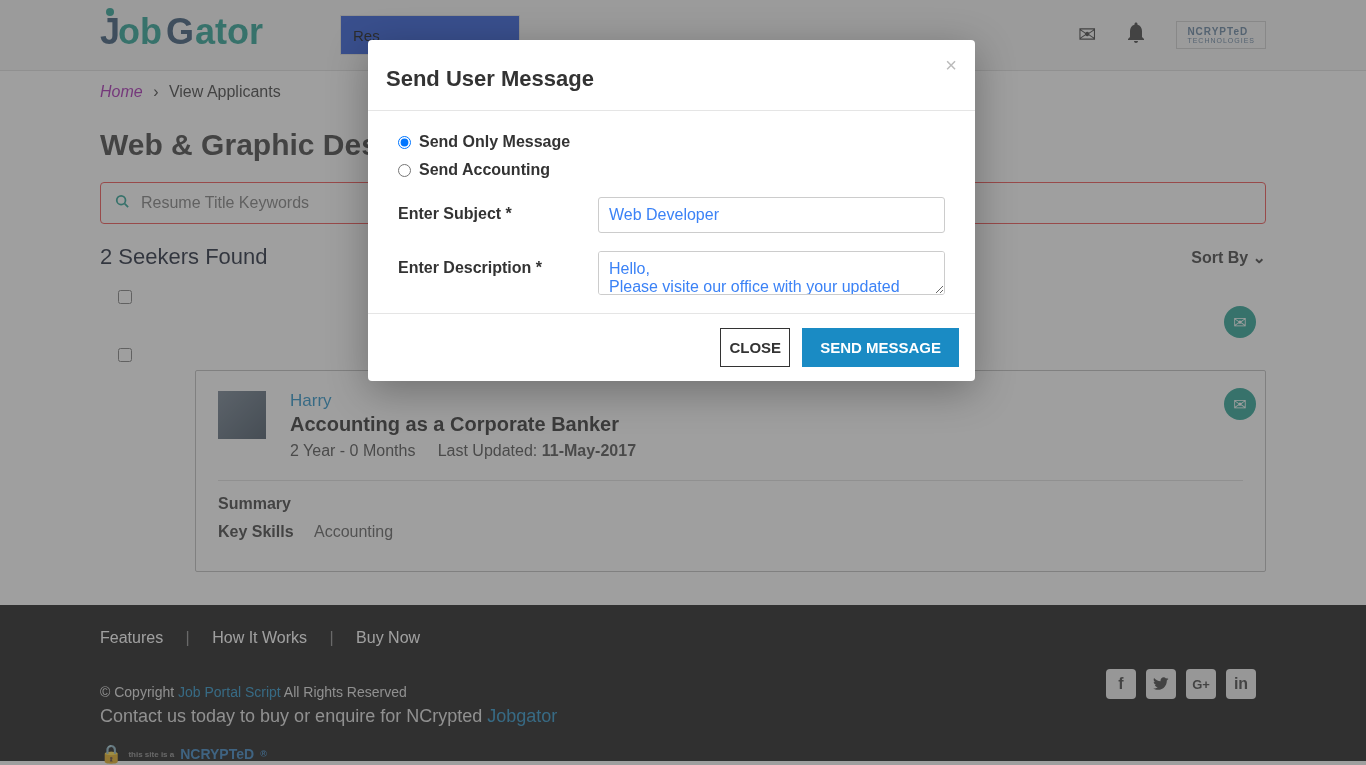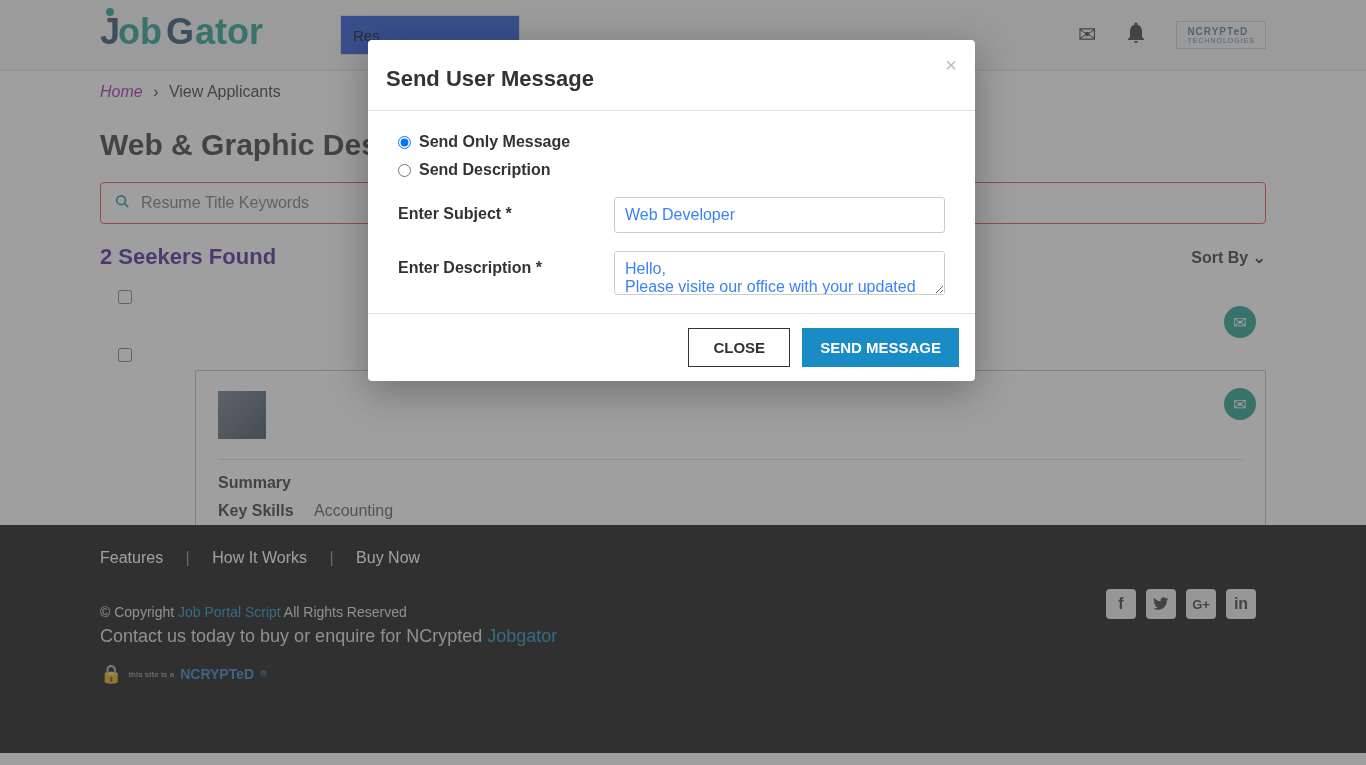--- a/index.html
+++ b/index.html
@@ -23,21 +23,21 @@
 .page-title { padding: 15px 100px 20px; font-size: 30px; font-weight: bold; color: #333; }
 
 
 .search-row { padding: 0 100px; }
 .search-box { width: 100%; height: 42px; border: 1px solid #ef4444; border-radius: 4px; display: flex; align-items: center; padding: 0 14px; }
 .search-box .search-icon { color: #1a9b8c; font-size: 16px; margin-right: 12px; }
 .search-box input { border: none; outline: none; font-size: 16px; flex: 1; color: #666; }
 
 
 .results-header { padding: 20px 100px 10px; display: flex; justify-content: space-between; align-items: center; }
-.results-count { font-size: 22px; font-weight: bold; color: #4c1d95; }
+.results-count { font-size: 22px; font-weight: normal; color: #0f172a; }
 .sort-by { font-size: 16px; font-weight: bold; color: #333; }
 
 
 .list-area { padding: 0 100px; }
 .row-check { margin: 10px 0 0 18px; }
 .mail-circle { width: 32px; height: 32px; border-radius: 50%; background: #1a9b8c; display: flex; align-items: center; justify-content: center; color: #fff; font-size: 16px; }
 .mail-float { position: absolute; right: 110px; }
 .mail1 { top: 306px; }
 .mail2 { top: 388px; }
 
@@ -47,21 +47,21 @@
 .card-info .name { color: #1a8bc4; font-size: 17px; }
 .card-info .title { font-weight: bold; font-size: 20px; color: #222; margin-top: 2px; }
 .card-info .meta { font-size: 16px; color: #444; margin-top: 6px; }
 .card-info .meta .date { font-weight: bold; }
 .card-divider { margin: 20px 0 14px; border: none; border-top: 1px solid #ddd; }
 .card-row { display: flex; font-size: 16px; margin-bottom: 10px; }
 .card-row .label { width: 96px; font-weight: bold; color: #333; }
 .card-row .value { color: #555; }
 
 
-.footer { position: absolute; left: 0; right: 0; bottom: 12px; height: 228px; background: #0a0a0a; color: #ddd; padding: 24px 100px; }
+.footer { position: absolute; left: 0; right: 0; bottom: 4px; height: 156px; background: #0a0a0a; color: #ddd; padding: 24px 100px; }
 .footer-links { font-size: 16px; }
 .footer-links a { color: #fff; text-decoration: none; }
 .footer-links .pipe { margin: 0 18px; color: #888; }
 .copyright { margin-top: 37px; font-size: 14px; }
 .copyright a { color: #1a8bc4; text-decoration: none; }
 .contact-line { margin-top: 6px; font-size: 18px; }
 .contact-line a { color: #1a8bc4; text-decoration: none; }
 .social { position: absolute; right: 110px; top: 64px; display: flex; gap: 10px; }
 .social-btn { width: 30px; height: 30px; background: #eee; border-radius: 4px; display: flex; align-items: center; justify-content: center; font-weight: bold; color: #333; font-size: 16px; }
 .ncrypted-footer { margin-top: 16px; display: flex; align-items: center; gap: 6px; color: #2a7bbd; font-size: 14px; font-weight: bold; }
@@ -71,27 +71,27 @@
 .overlay { position: absolute; inset: 0; background: rgba(80,80,80,0.55); }
 
 
 .modal { position: absolute; left: 368px; top: 40px; width: 607px; background: #fff; border-radius: 4px; box-shadow: 0 10px 40px rgba(0,0,0,0.3); }
 .modal-header { padding: 26px 30px 18px 18px; border-bottom: 1px solid #e5e5e5; position: relative; }
 .modal-title { font-size: 22px; font-weight: bold; color: #333; }
 .modal-close { position: absolute; right: 18px; top: 14px; font-size: 20px; color: #bbb; background: none; border: none; cursor: pointer; }
 .modal-body { padding: 22px 30px 14px; }
 .radio-row { display: flex; align-items: center; margin-bottom: 10px; font-size: 16px; font-weight: bold; color: #333; }
 .radio-row input { margin-right: 8px; }
-.form-row { display: flex; margin-top: 18px; gap: 16px; }
+.form-row { display: flex; margin-top: 18px; }
 .form-label { width: 200px; font-size: 16px; font-weight: bold; color: #333; padding-top: 8px; }
 .form-input { flex: 1; }
 .form-input input, .form-input textarea { width: 100%; border: 1px solid #ccc; border-radius: 3px; padding: 8px 10px; font-size: 16px; font-family: inherit; color: #3b82f6; }
 .form-input textarea { height: 44px; resize: both; }
 .modal-footer { border-top: 1px solid #e5e5e5; padding: 14px 16px; display: flex; justify-content: flex-end; gap: 12px; }
-.btn-close { border: 1px solid #333; background: #fff; color: #333; font-weight: bold; font-size: 15px; padding: 10px 24px; cursor: pointer; }
+.btn-close { border: 1px solid #333; background: #fff; color: #333; font-weight: bold; font-size: 15px; padding: 10px 8px; cursor: pointer; }
 .btn-send { border: none; background: #1a8bc4; color: #fff; font-weight: bold; font-size: 15px; padding: 10px 18px; cursor: pointer; }
 
 input[type=checkbox] { width: 14px; height: 14px; }
 </style>
 </head>
 <body>
 
 <div class="header">
   <div class="logo">
     <svg width="210" height="50" viewBox="0 0 210 50">
@@ -155,20 +155,29 @@
 
   <div style="height:30px;"></div>
   <div class="row-check"><input type="checkbox" style=""></div>
   <div class="mail-circle mail-float mail2">
     <span>✉</span>
   </div>
 
   <div class="applicant-card">
     <div class="card-head">
       <div class="avatar"></div>
+      <div class="card-info">
+        <div class="name">Harry</div>
+        <div class="title">Accounting as a Corporate Banker</div>
+        <div class="meta">
+          <span>2 Year - 0 Months</span>
+          &nbsp;&nbsp;&nbsp;
+          <span>Last Updated: </span><span class="date">11-May-2017</span>
+        </div>
+      </div>
     </div>
     <hr class="card-divider">
     <div class="card-row">
       <div class="label">Summary</div>
     </div>
     <div class="card-row">
       <div class="label">Key Skills</div>
       <div class="value">Accounting</div>
     </div>
   </div>
@@ -213,21 +222,21 @@
     <div class="modal-title">Send User Message</div>
     <button class="modal-close">×</button>
   </div>
   <div class="modal-body">
     <div class="radio-row">
       <input type="radio" name="sendtype" checked="" style="">
       <span>Send Only Message</span>
     </div>
     <div class="radio-row">
       <input type="radio" name="sendtype" style="">
-      <span>Send Description</span>
+      <span>Send Accounting</span>
     </div>
     <div class="form-row">
       <div class="form-label">Enter Subject *</div>
       <div class="form-input">
         <input type="text" value="Web Developer" style="">
       </div>
     </div>
     <div class="form-row">
       <div class="form-label">Enter Description *</div>
       <div class="form-input">

